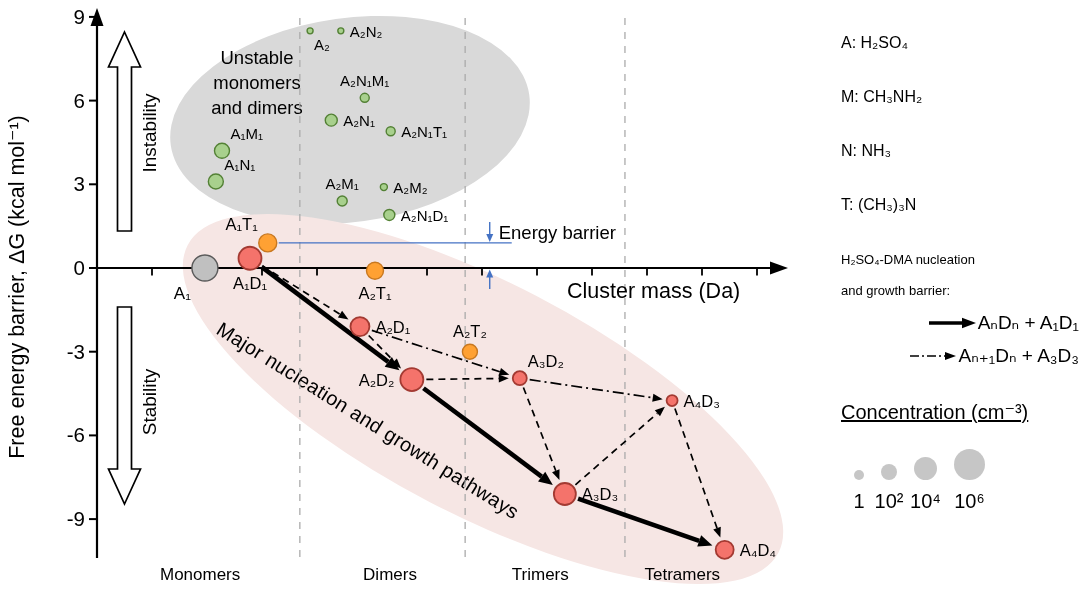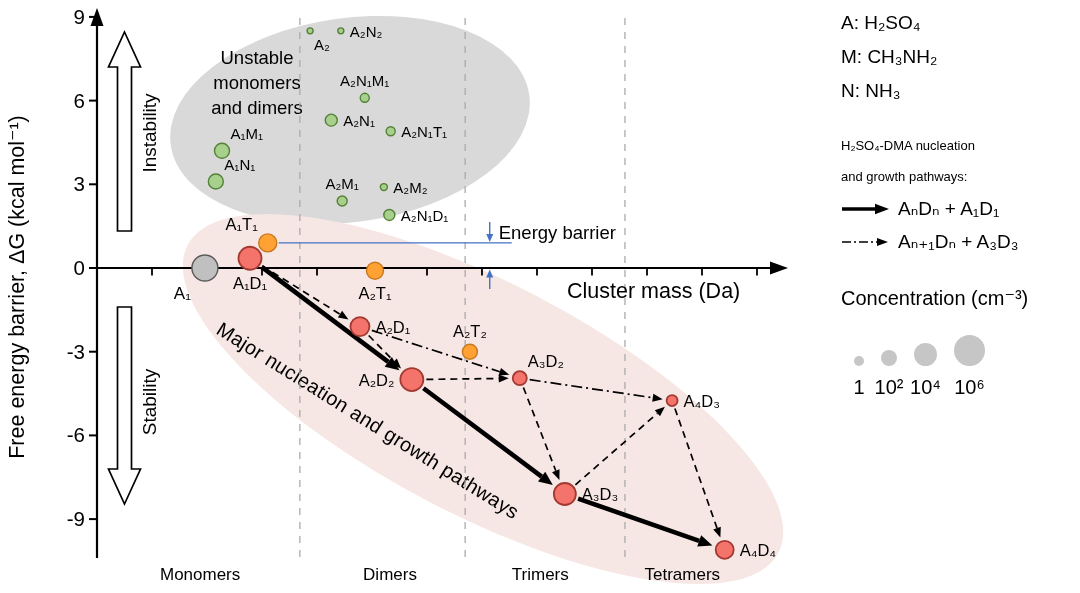--- a/index.html
+++ b/index.html
@@ -20,30 +20,30 @@
   #plot text, #conc-svg text {
     font-family: "Liberation Sans", "DejaVu Sans", sans-serif;
     fill: #000;
   }
   .legend {
     position: absolute;
     left: 841px;
     top: 6px;
     width: 238px;
   }
-  .sp { font-size: 19px; line-height: 34px; white-space: nowrap; }
+  .sp { font-size: 16px; line-height: 34px; white-space: nowrap; margin-top: 20px; }
   .ptitle { margin-top: 22px; font-size: 13px; line-height: 31px; white-space: nowrap; }
-  .prow { display: flex; align-items: center; gap: 7px; height: 33px; font-size: 19px; white-space: nowrap; }
+  .prow { display: flex; align-items: center; height: 33px; font-size: 19px; white-space: nowrap; justify-content: flex-end; }
   .pline { flex: 0 0 auto; }
   .ln { stroke: #000; fill: none; }
   .ln.solid   { stroke-width: 3.4; }
   .ln.dashed  { stroke-width: 1.6; stroke-dasharray: 6,4; }
   .ln.dashdot { stroke-width: 1.6; stroke-dasharray: 9,3,2,3; }
   .hd { fill: #000; }
-  .ctitle { margin-top: 28px; font-size: 20px; white-space: nowrap; }
+  .ctitle { margin-top: 28px; font-size: 20px; white-space: nowrap; text-decoration: underline; }
   #conc-svg { margin-top: 8px; display: block; }
 </style>
 </head>
 <body>
 
 <div class="figure">
 
   <svg id="plot" width="830" height="593">
       <ellipse cx="350" cy="120" rx="181" ry="102" fill="#d9d9d9" transform="rotate(-8 350 120)"></ellipse>
       <ellipse cx="483" cy="399" rx="333" ry="116" fill="#f6e6e4" transform="rotate(27.5 483 399)"></ellipse>
@@ -164,25 +164,26 @@
       <text x="257.75" y="229.89" text-anchor="end" font-size="16.5" fill="#e36c09">A₁T₁</text>
       <text x="374.981" y="298.79" text-anchor="middle" font-size="16.5" fill="#e36c09">A₂T₁</text>
       <text x="469.918" y="337.2" text-anchor="middle" font-size="16.5" fill="#e36c09">A₂T₂</text>
     </svg>
 
   <div class="legend">
     <div>
       <div class="sp">A: H₂SO₄</div>
       <div class="sp">M: CH₃NH₂</div>
       <div class="sp">N: NH₃</div>
+      <div class="sp">T: (CH₃)₃N</div>
     </div>
 
     <div class="ptitle">
       <div>H₂SO₄-DMA nucleation</div>
-      <div>and growth pathways:</div>
+      <div>and growth barrier:</div>
     </div>
 
     <div class="prow">
       <svg class="pline" width="50" height="16">
         <line class="ln solid" x1="1" y1="8" x2="34" y2="8"></line>
         <polygon class="hd" points="48,8 34,2.8 34,13.2"></polygon>
       </svg>
       <span>AₙDₙ + A₁D₁</span>
     </div>
     <div class="prow">

